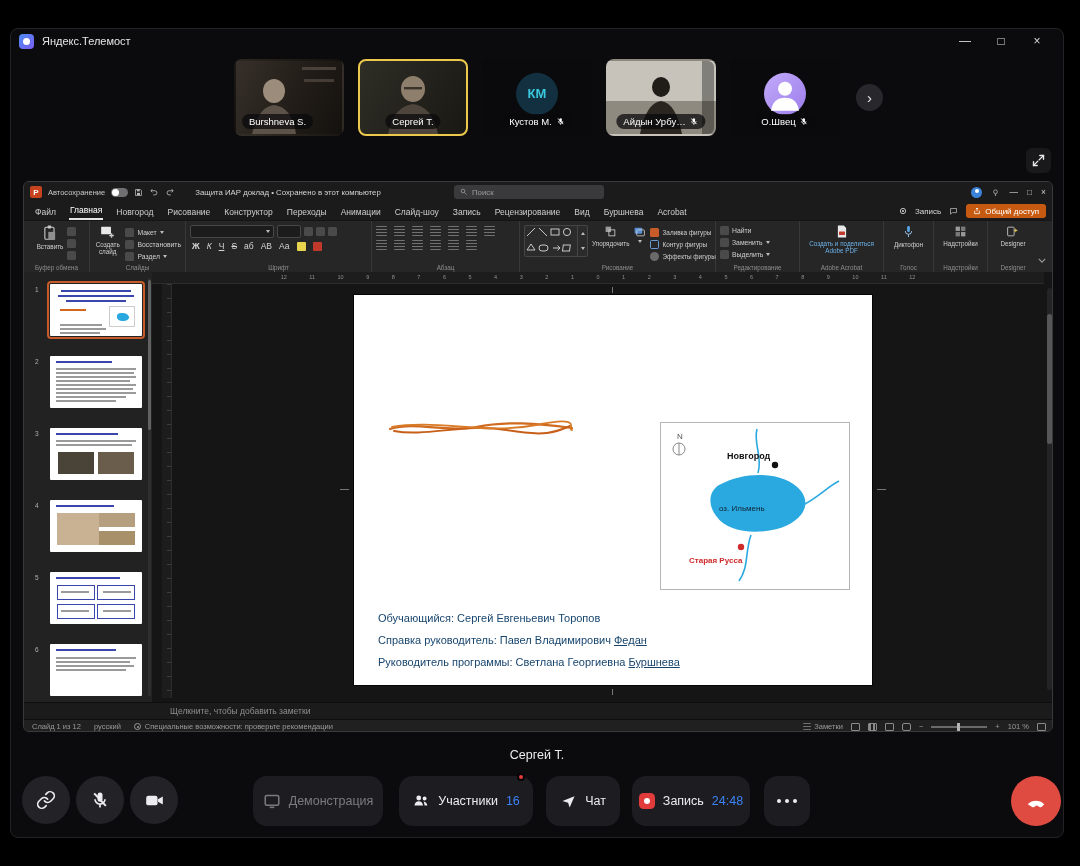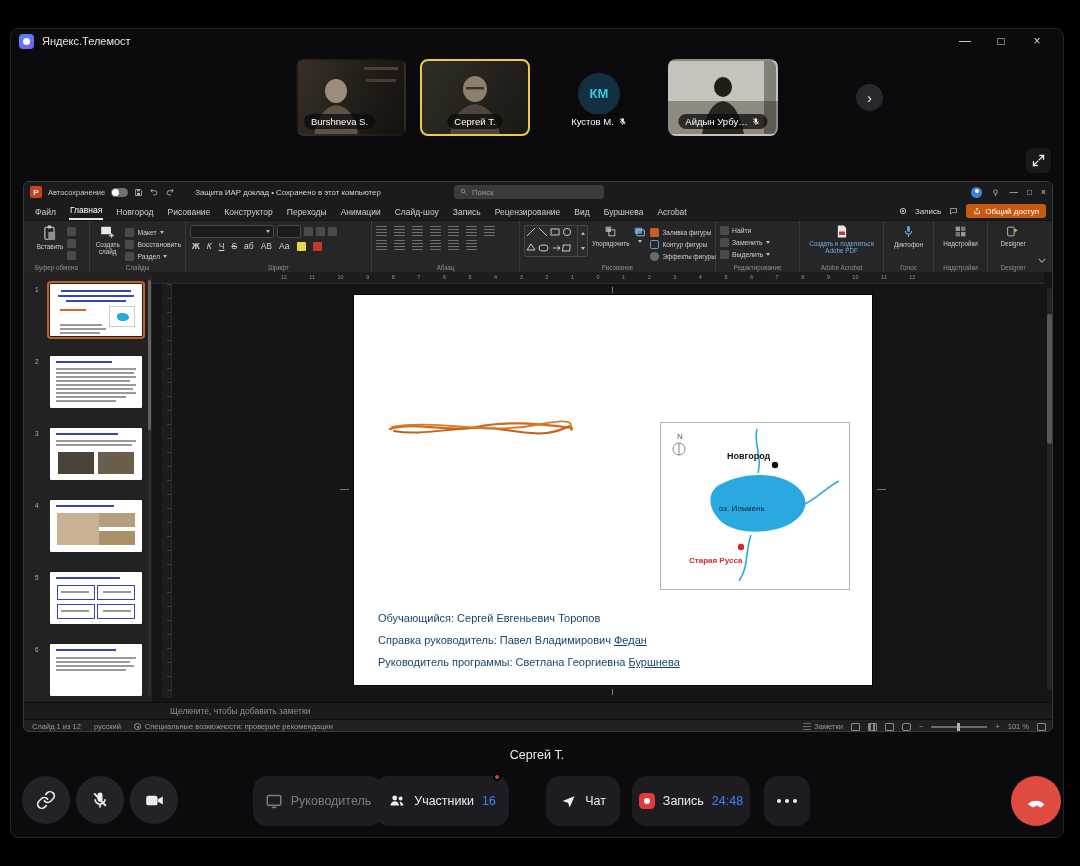--- a/index.html
+++ b/index.html
@@ -155,20 +155,37 @@
       </div>
     </div>
     <div class="tile" style="background:linear-gradient(#c7c3bb 0 55%,#8f8a80 55% 100%);">
       <svg width="106" height="73" viewBox="0 0 106 73">
           <rect x="94" y="0" width="12" height="73" fill="rgba(0,0,0,.35)"></rect>
           <ellipse cx="53" cy="26" rx="9" ry="10" fill="#201d19"></ellipse>
           <path d="M32 73 Q38 42 53 40 Q68 42 74 73 Z" fill="#2a261f"></path>
         </svg>
       <div class="chip center">
         <span>Айдын Урбу…</span>
+        <svg width="9" height="9" viewBox="0 0 24 24">
+            <path d="M12 3a3 3 0 0 1 3 3v5a3 3 0 0 1-6 0V6a3 3 0 0 1 3-3z" fill="#fff"></path>
+            <path d="M6 11a6 6 0 0 0 12 0" fill="none" stroke="#fff" stroke-width="2"></path>
+            <line x1="12" y1="17" x2="12" y2="21" stroke="#fff" stroke-width="2"></line>
+            <line x1="5" y1="4" x2="19" y2="19" stroke="#fff" stroke-width="2.6"></line>
+          </svg>
+      </div>
+    </div>
+    <div class="tile">
+      <div class="avatar-circle av-purple">
+        <svg width="42" height="42" viewBox="0 0 42 42">
+            <circle cx="21" cy="16" r="7" fill="#fff"></circle>
+            <path d="M7 38 Q9 25 21 25 Q33 25 35 38 Z" fill="#fff"></path>
+          </svg>
+      </div>
+      <div class="chip center">
+        <span>О.Швец</span>
         <svg width="9" height="9" viewBox="0 0 24 24">
             <path d="M12 3a3 3 0 0 1 3 3v5a3 3 0 0 1-6 0V6a3 3 0 0 1 3-3z" fill="#fff"></path>
             <path d="M6 11a6 6 0 0 0 12 0" fill="none" stroke="#fff" stroke-width="2"></path>
             <line x1="12" y1="17" x2="12" y2="21" stroke="#fff" stroke-width="2"></line>
             <line x1="5" y1="4" x2="19" y2="19" stroke="#fff" stroke-width="2.6"></line>
           </svg>
       </div>
     </div>
   </div>
   <div class="next-btn">›</div>
@@ -634,24 +651,24 @@
         <rect x="2.5" y="6.5" width="13" height="11" rx="2.5" fill="#ececf0"></rect>
         <path d="M16 10.5 21.5 7.5v9L16 13.5z" fill="#ececf0"></path>
       </svg>
   </div>
 
   <div class="pillbtn" style="left:242px;width:130px;">
     <svg width="18" height="18" viewBox="0 0 24 24">
         <rect x="3" y="4.5" width="18" height="13" rx="2" fill="none" stroke="#7b7b81" stroke-width="2"></rect>
         <line x1="9" y1="20.5" x2="15" y2="20.5" stroke="#7b7b81" stroke-width="2"></line>
       </svg>
-    <span class="dim">Руководитель</span>
-  </div>
-
-  <div class="pillbtn" style="left:364px;width:134px;">
+    <span class="dim">Демонстрация</span>
+  </div>
+
+  <div class="pillbtn" style="left:388px;width:134px;">
     <div class="reddot"></div>
     <svg width="18" height="18" viewBox="0 0 24 24">
         <g fill="#ececf0">
           <circle cx="9" cy="8" r="3.2"></circle>
           <path d="M3.2 18c.5-3.6 2.8-5.6 5.8-5.6s5.3 2 5.8 5.6z"></path>
           <circle cx="16.8" cy="8.6" r="2.6"></circle>
           <path d="M15.6 12.8c2.5.3 4.3 2.1 4.8 5.2h-3.6z"></path>
         </g>
       </svg>
     <span>Участники</span>

